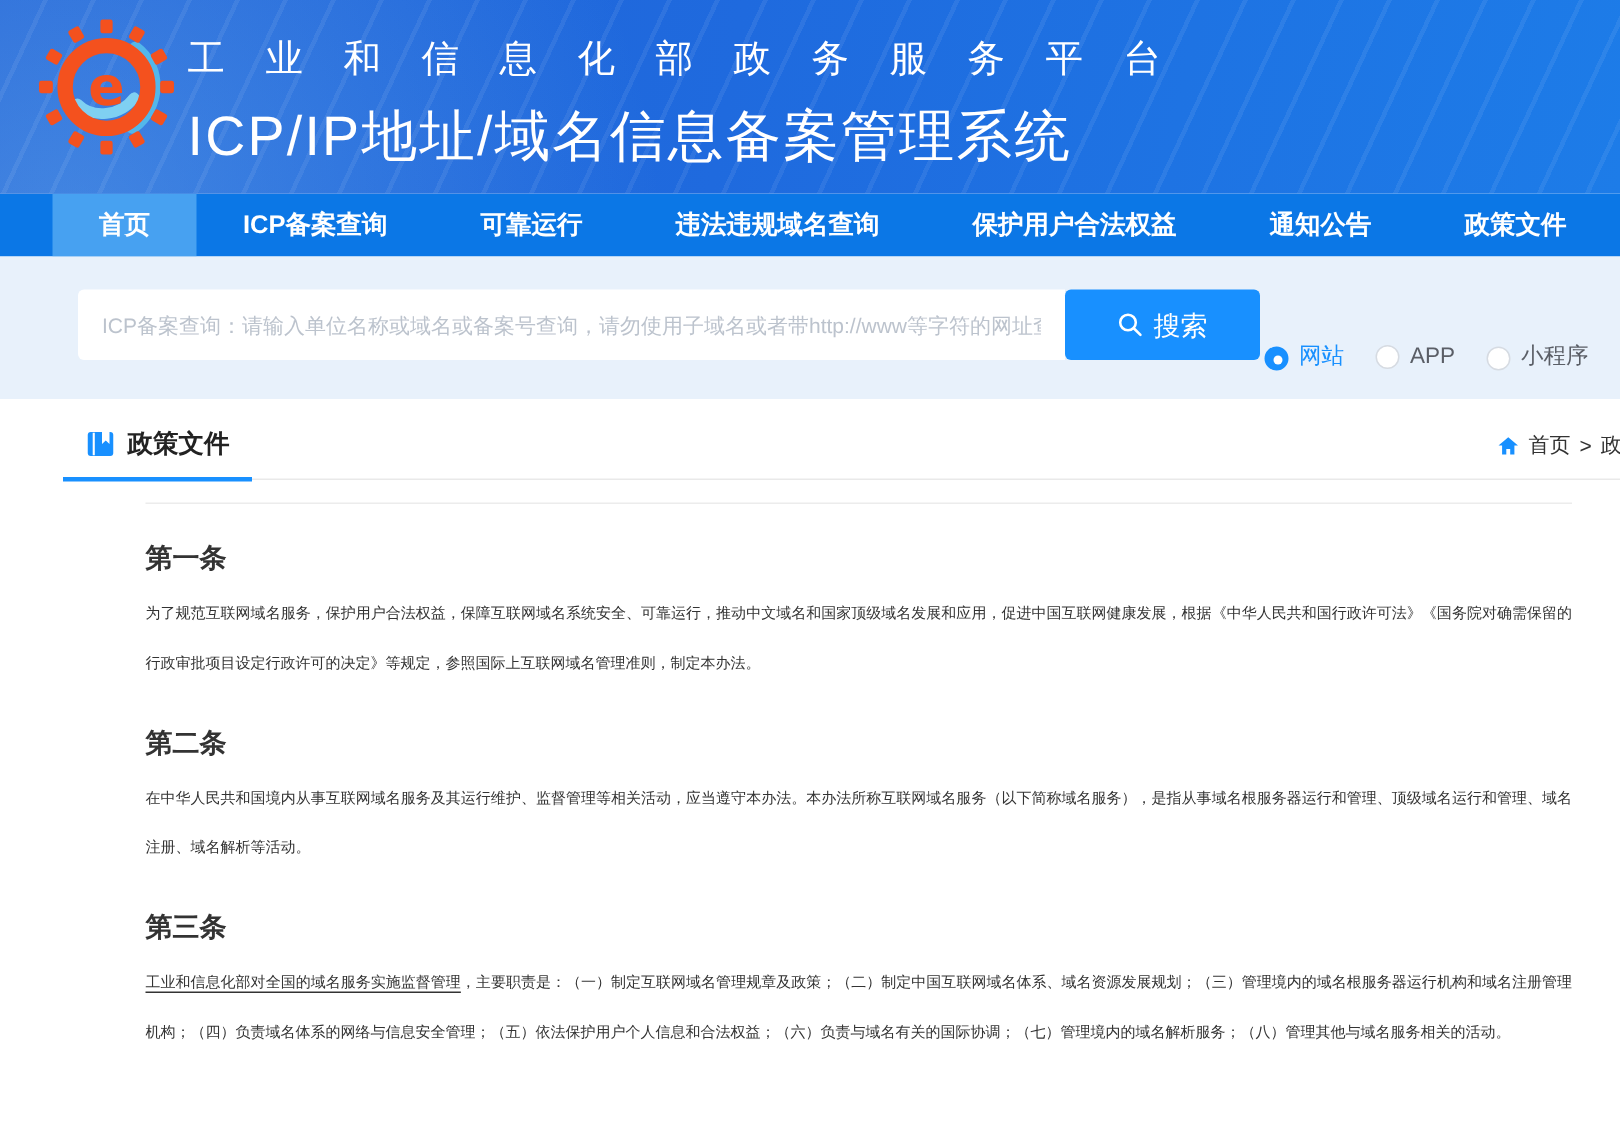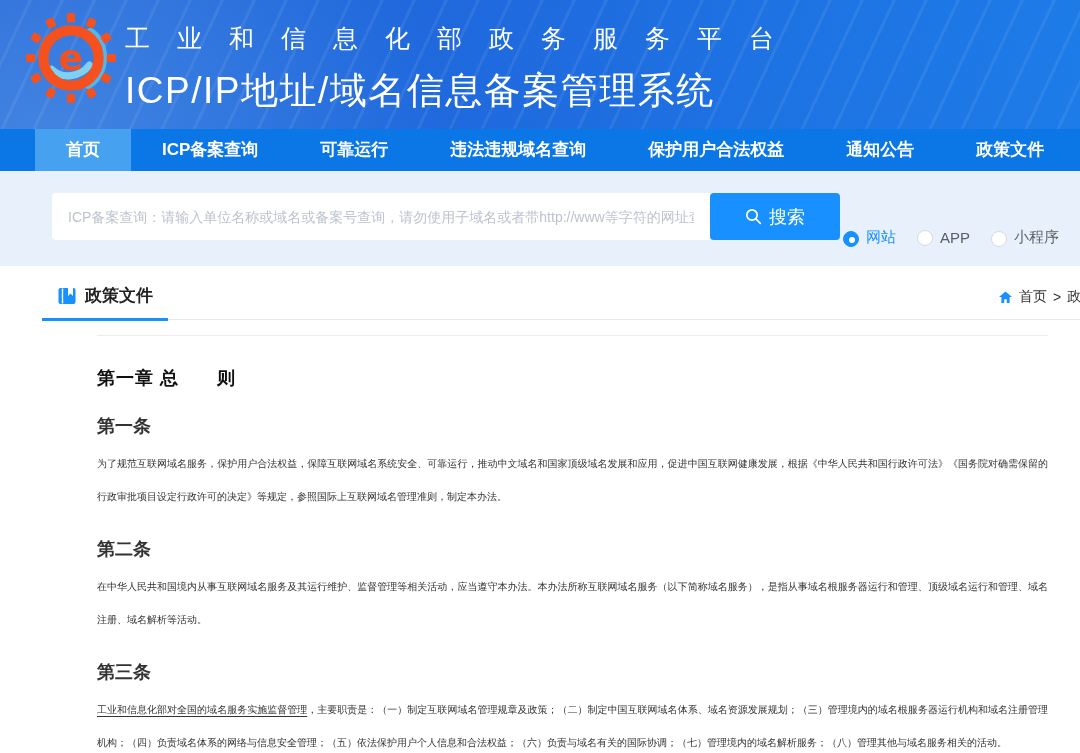--- a/index.html
+++ b/index.html
@@ -150,21 +150,20 @@
         <path d="M7.5 0.5 L14 6 H11.6 V12 H8.8 V8.3 H6.2 V12 H3.4 V6 H1 Z" fill="#1890ff"></path>
       </svg>
       <a>首页</a>
       <span>&gt;</span>
       <span>政策文件</span>
     </div>
   </div>
 
   <div class="doc">
     <hr class="doc-divider">
-    <div class="chapter">第一章 总　　则</div>
     <div id="articles">
         <div class="article">
     <div class="article-heading">第一条</div>
     <p class="article-text"><span class="article-text-rest">为了规范互联网域名服务，保护用户合法权益，保障互联网域名系统安全、可靠运行，推动中文域名和国家顶级域名发展和应用，促进中国互联网健康发展，根据《中华人民共和国行政许可法》《国务院对确需保留的行政审批项目设定行政许可的决定》等规定，参照国际上互联网域名管理准则，制定本办法。</span></p>
   </div>
         <div class="article">
     <div class="article-heading">第二条</div>
     <p class="article-text"><span class="article-text-rest">在中华人民共和国境内从事互联网域名服务及其运行维护、监督管理等相关活动，应当遵守本办法。本办法所称互联网域名服务（以下简称域名服务），是指从事域名根服务器运行和管理、顶级域名运行和管理、域名注册、域名解析等活动。</span></p>
   </div>
         <div class="article">

